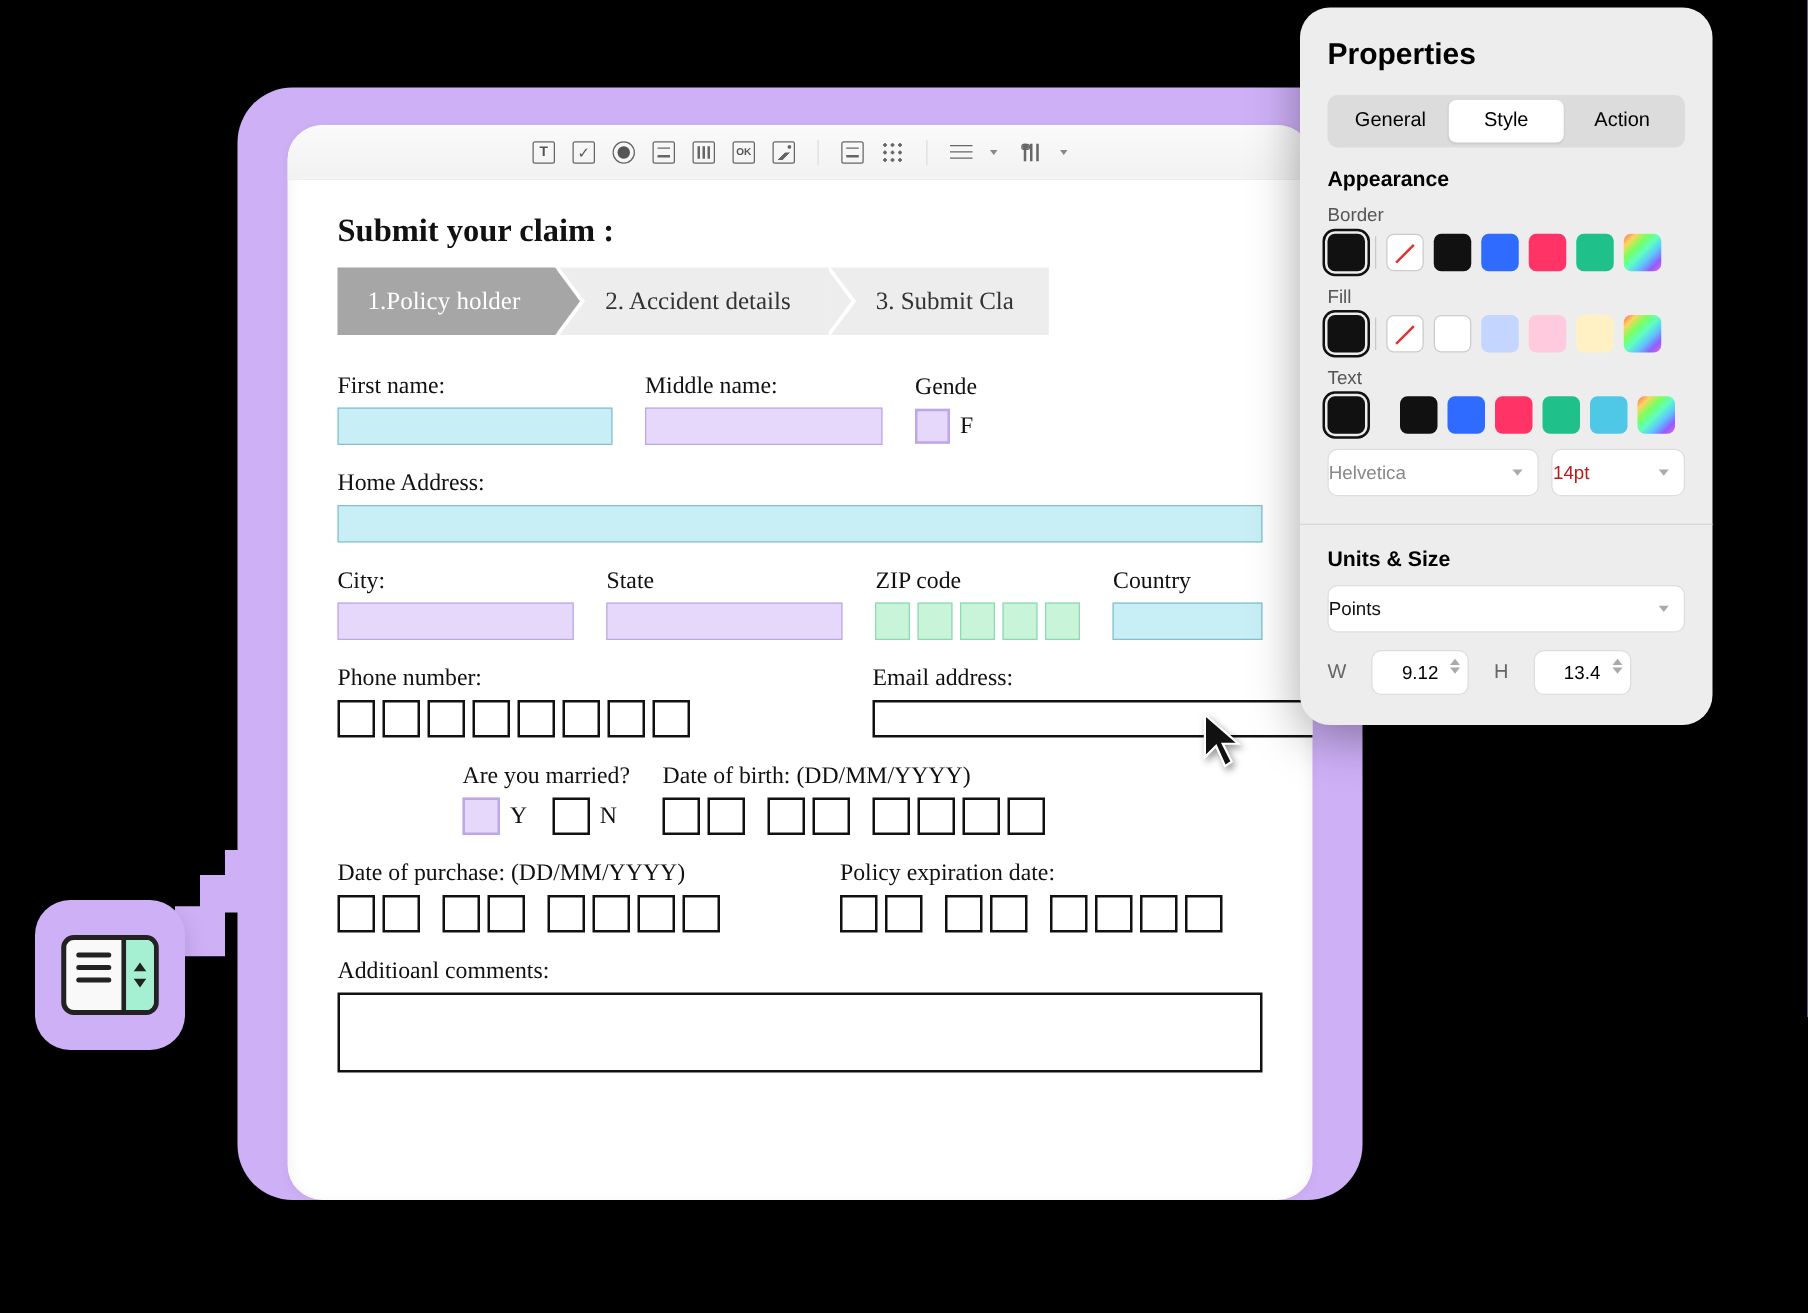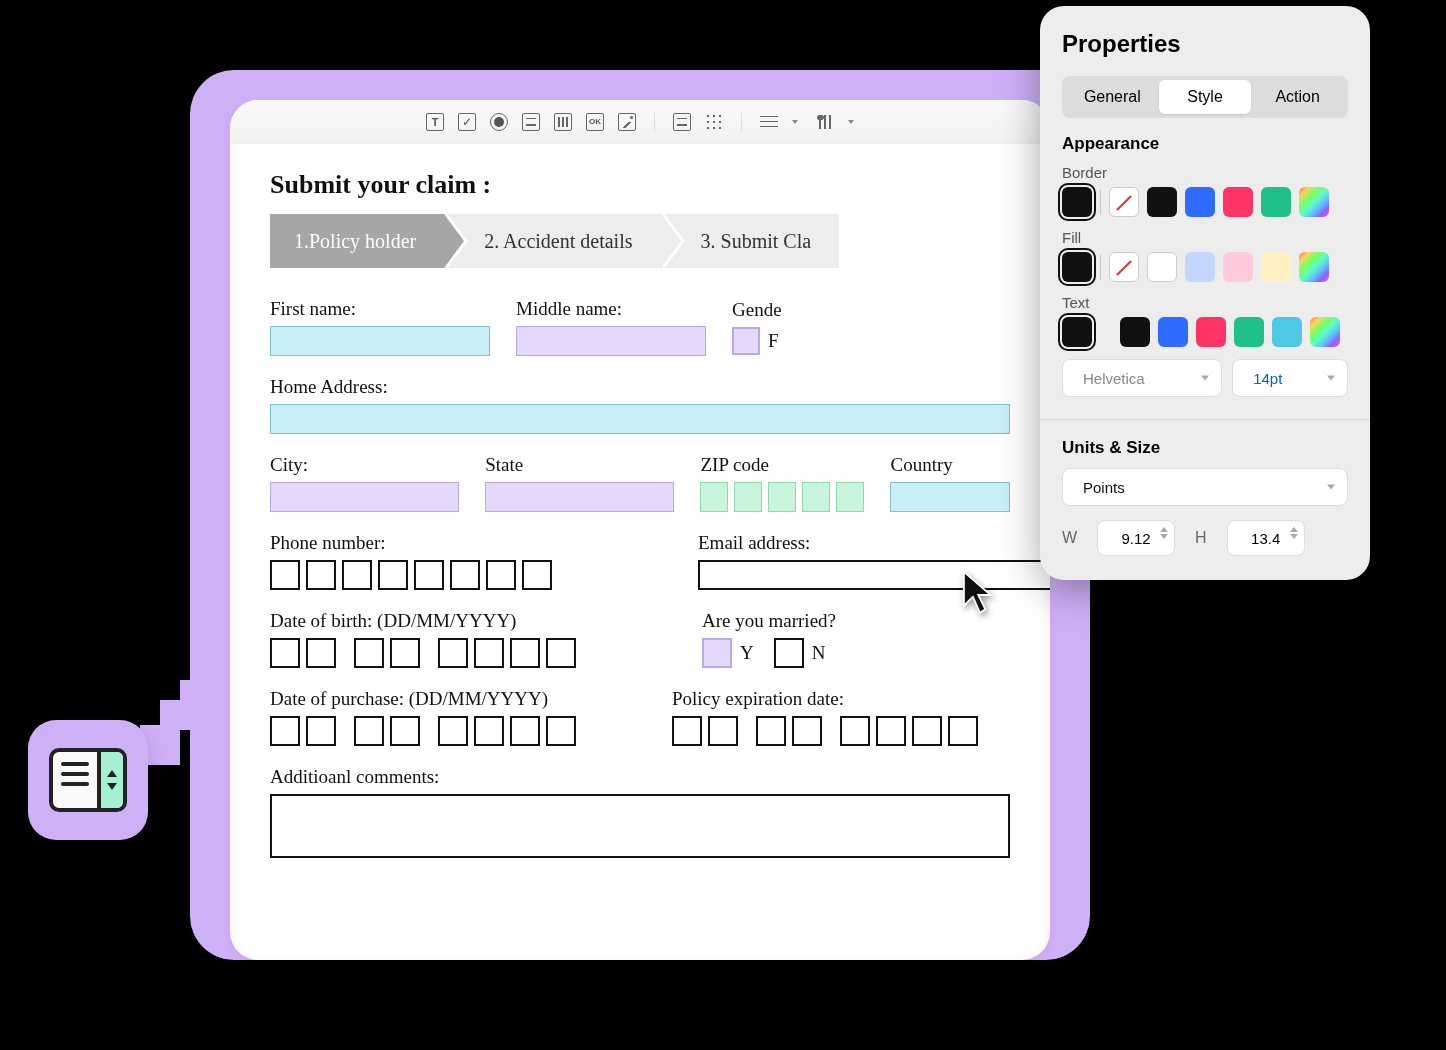--- a/index.html
+++ b/index.html
@@ -181,21 +181,21 @@
   .swatch.green { background: #1fc08a; }
   .swatch.lblue{background:#c4d6ff;}
   .swatch.lpink{background:#ffc9de;}
   .swatch.lyellow{background:#fff1c4;}
   .swatch.cyan{background:#4fc8e8;}
   .swatch.rainbow { background: linear-gradient(135deg,#ff5e5e,#ffd35e,#7bff5e,#5effc0,#5ec4ff,#8e5eff,#ff5ed6); }
   .sep { width:1px; height:26px; background:#c8c8c8; }
   
   .select {
     background: #fff; border: 1px solid #ddd; border-radius: 8px;
-    height: 38px; display: flex; align-items: center; padding: 0 20px;
+    height: 38px; display: flex; align-items: center; padding: 0 0;
     font-size: 15px; color: #888; position: relative;
   }
   .select .caret { position:absolute;right:12px;top:50%;transform:translateY(-50%);width:0;height:0;border-left:4px solid transparent;border-right:4px solid transparent;border-top:5px solid #aaa; }
   .font-row{display:flex;gap:10px;margin-bottom:22px;}
   
   .hr { height:1px;background:#d8d8d8;margin:0 -22px 18px; }
   .units-row{display:flex;gap:20px;margin-top:14px;align-items:center;}
   .dim-label{font-size:16px;color:#666;}
   .num-input{background:#fff;border:1px solid #ddd;border-radius:8px;height:36px;width:78px;display:flex;align-items:center;justify-content:center;font-size:15px;position:relative;}
   .num-input .spinners{position:absolute;right:6px;top:6px;display:flex;flex-direction:column;gap:2px;}
@@ -330,46 +330,46 @@
             <div class="box"></div>
         </div>
       </div>
       <div class="field" style="flex:1;margin-left:120px">
         <span class="label">Email address:</span>
         <div class="inp black" style="width:360px"></div>
       </div>
     </div>
 
     <div class="row">
-      <div class="field">
-        <span class="label">Date of birth: (DD/MM/YYYY)</span>
-        <div class="box-row">
-          <div class="box"></div>
-            <div class="box"></div>
-            <div style="width:6px"></div>
-            <div class="box"></div>
-            <div class="box"></div>
-            <div style="width:6px"></div>
-            <div class="box"></div>
-            <div class="box"></div>
-            <div class="box"></div>
-            <div class="box"></div>
-        </div>
-      </div>
       <div class="field" style="margin-left:100px">
         <span class="label">Are you married?</span>
         <div class="married-row">
           <div class="married-item">
             <div class="box purple" style="width:30px;height:30px"></div>
             <span>Y</span>
           </div>
           <div class="married-item">
             <div class="box"></div>
             <span>N</span>
           </div>
+        </div>
+      </div>
+      <div class="field">
+        <span class="label">Date of birth: (DD/MM/YYYY)</span>
+        <div class="box-row">
+          <div class="box"></div>
+            <div class="box"></div>
+            <div style="width:6px"></div>
+            <div class="box"></div>
+            <div class="box"></div>
+            <div style="width:6px"></div>
+            <div class="box"></div>
+            <div class="box"></div>
+            <div class="box"></div>
+            <div class="box"></div>
         </div>
       </div>
     </div>
 
     <div class="row">
       <div class="field">
         <span class="label">Date of purchase: (DD/MM/YYYY)</span>
         <div class="box-row">
           <div class="box"></div>
             <div class="box"></div>
@@ -451,21 +451,21 @@
     <div class="swatch green"></div>
     <div class="swatch cyan"></div>
     <div class="swatch rainbow"></div>
   </div>
 
   <div class="font-row">
     <div class="select" style="flex:1.6">
       <span>Helvetica</span>
       <span class="caret"></span>
     </div>
-    <div class="select" style="flex:1;color:#0369a1">
+    <div class="select" style="flex:1;color:#b91c1c">
       <span>14pt</span>
       <span class="caret"></span>
     </div>
   </div>
 
   <div class="hr"></div>
 
   <div class="sec-title">Units &amp; Size</div>
   <div class="select" style="color:#111;margin-top:8px">
     <span>Points</span>

